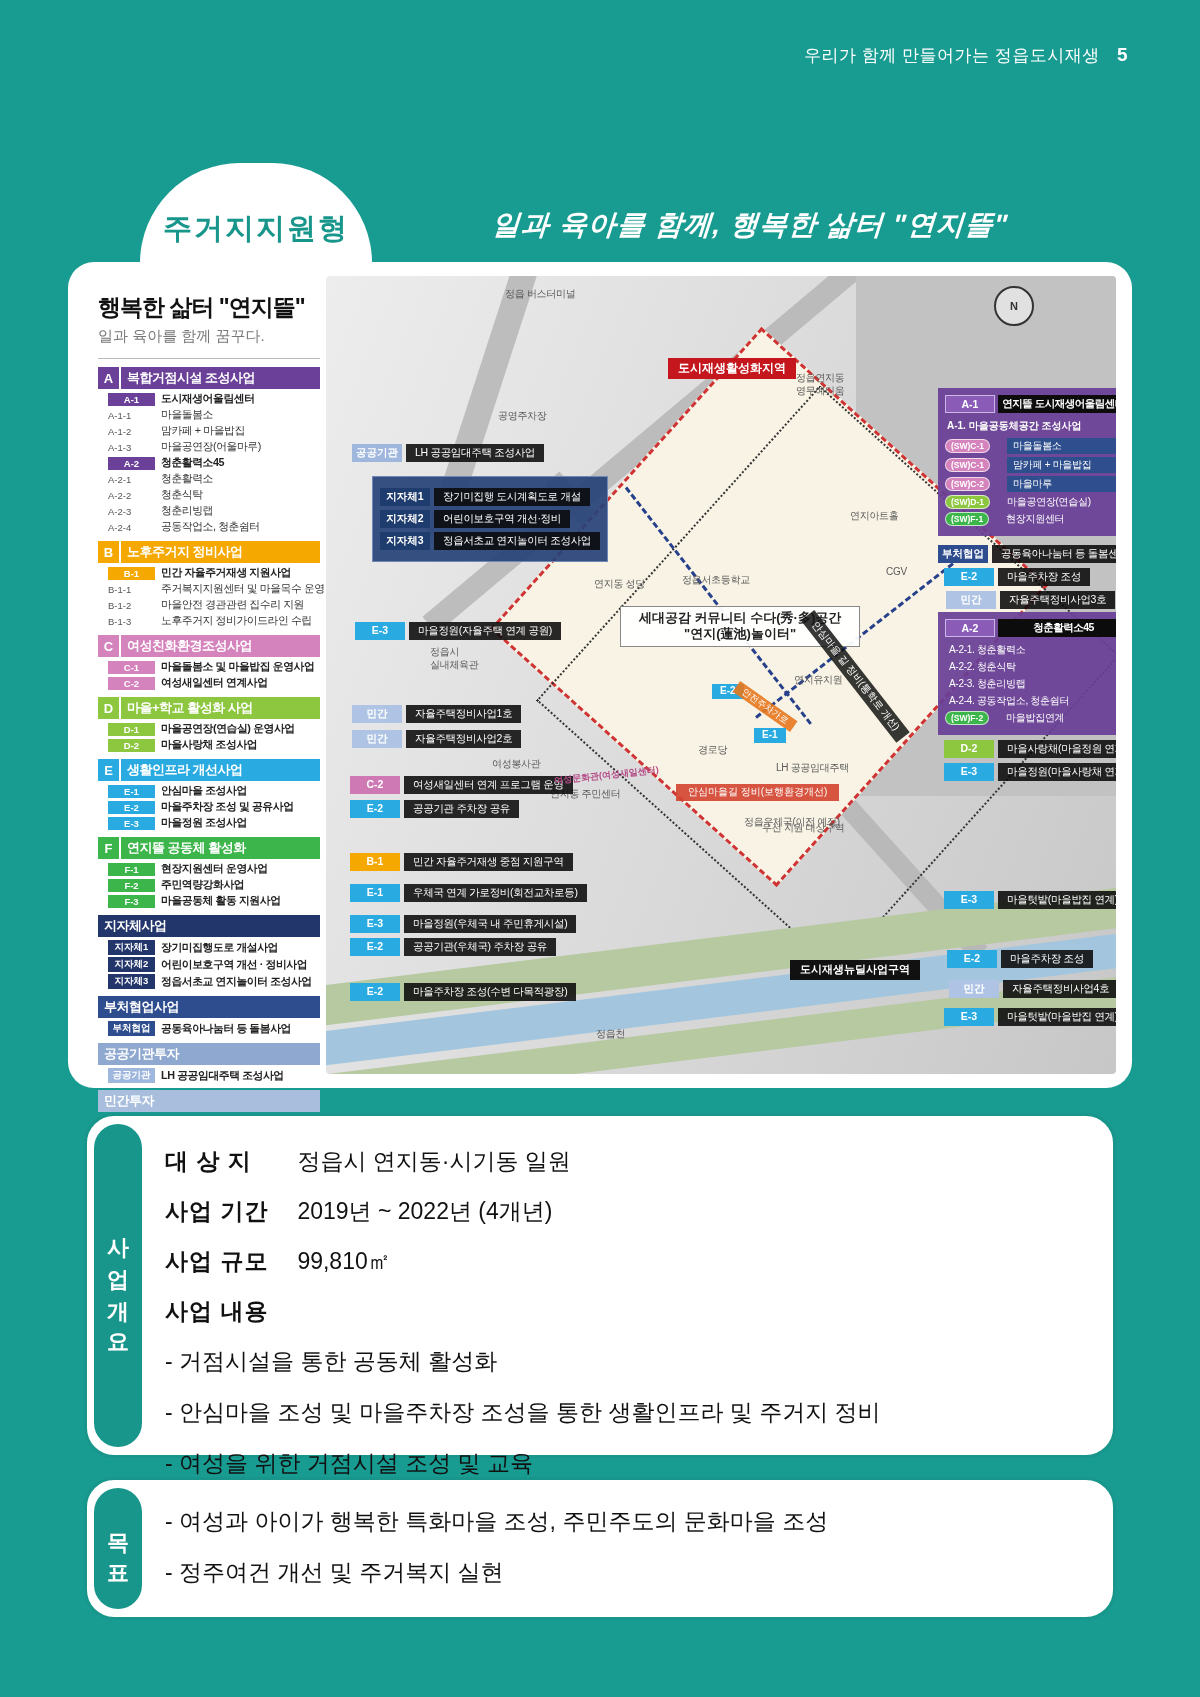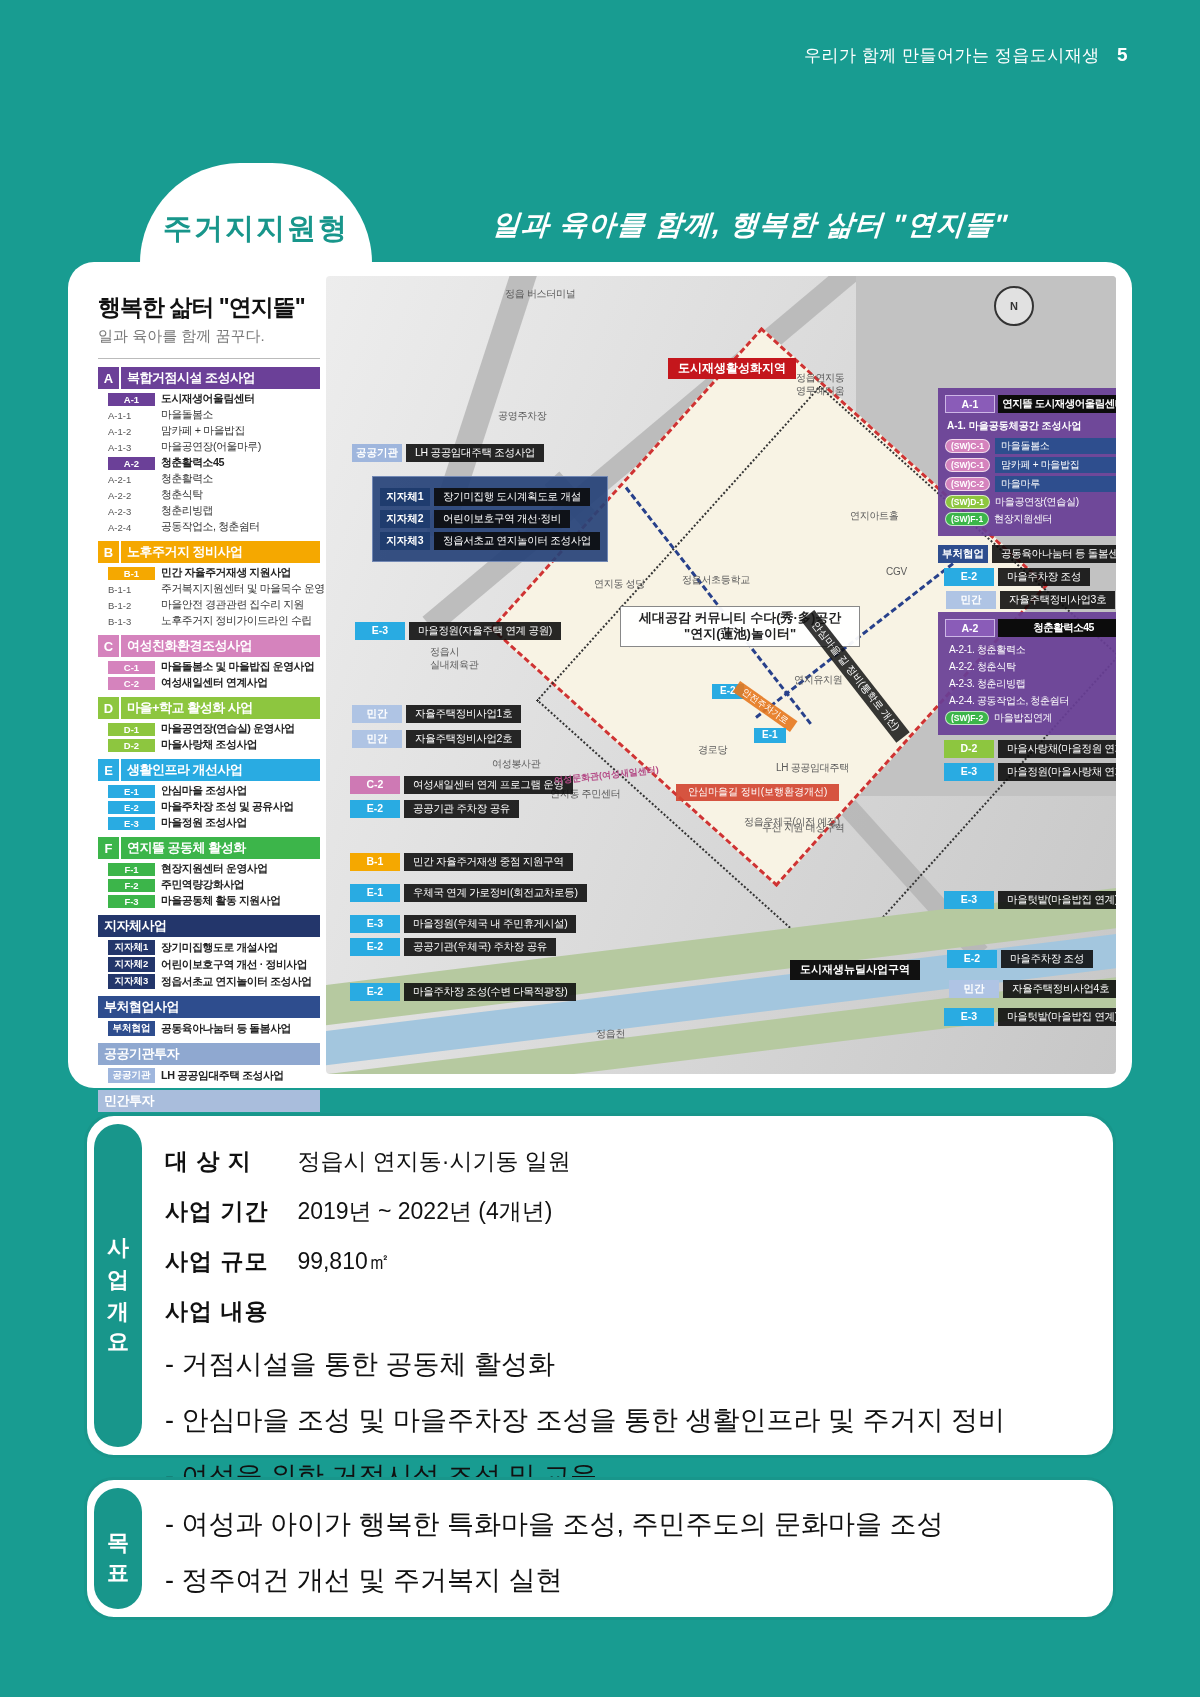--- a/index.html
+++ b/index.html
@@ -21,21 +21,21 @@
   .map-card{position:absolute;left:68px;top:262px;width:1064px;height:826px;background:#fff;border-radius:26px;}
   .info-card{position:absolute;left:84px;width:1032px;background:#fff;border:3px solid #18968B;border-radius:30px;box-sizing:border-box;}
   #overview-card{top:1113px;height:345px;}
   #goal-card{top:1477px;height:143px;}
   .side-tab{position:absolute;left:7px;top:8px;bottom:8px;width:48px;background:#18968B;border-radius:26px;
             display:flex;align-items:center;justify-content:center;}
   .side-tab span{writing-mode:vertical-lr;color:#fff;font-size:22px;font-weight:bold;letter-spacing:10px;}
   .card-body{position:absolute;left:78px;top:30px;right:30px;bottom:14px;}
   .ov-row{margin-bottom:19px;font-size:23px;color:#111;}
   .ov-row .lab{font-weight:bold;display:inline-block;min-width:112px;margin-right:14px;letter-spacing:1px;}
-  .bullet{font-size:27px;color:#111;margin-bottom:20px;}
+  .bullet{font-size:23px;color:#111;margin-bottom:20px;}
   #goal-card .card-body{top:26px;}
 
   
   .legend{position:absolute;left:30px;top:30px;width:222px;}
   .lg-title{font-size:23px;font-weight:bold;color:#111;letter-spacing:-1px;}
   .lg-sub{font-size:15px;color:#777;margin-top:4px;}
   .lg-hr{border-top:1px solid #bbb;margin:12px 0 8px 0;}
   .lg-sec{margin-bottom:7px;}
   .lg-head{display:flex;align-items:stretch;margin-bottom:3px;}
   .lg-letter{width:21px;background:var(--c);color:#fff;font-size:13px;font-weight:bold;
@@ -64,21 +64,21 @@
   .co-bar{background:rgba(10,10,10,.88);color:#fff;font-size:10.5px;padding:2px 9px;letter-spacing:-0.3px;}
   .muni{position:absolute;background:rgba(38,66,120,.92);border:1px solid #7288b4;padding:7px;z-index:5;}
   .muni .co{position:static;margin:4px 0;}
   .muni .co-chip{background:#1F3C6E;}
   .panel{position:absolute;background:rgba(104,62,150,.93);padding:7px;z-index:6;color:#fff;width:198px;box-sizing:border-box;}
   .p-head{display:flex;align-items:stretch;margin-bottom:6px;}
   .p-chip{min-width:44px;text-align:center;background:#8a5cb8;border:1px solid #cdb6e6;color:#fff;
           font-size:10.5px;font-weight:bold;padding:2px;margin-right:3px;}
   .p-bar{flex:1;background:#0c0c0c;color:#fff;font-size:10.5px;font-weight:bold;text-align:center;padding:2px;letter-spacing:-0.5px;}
   .p-sub{font-size:10px;font-weight:bold;margin:4px 0 5px 2px;}
-  .p-row{display:flex;align-items:center;margin:3px 0;}
+  .p-row{display:flex;align-items:center;margin:3px 0;gap:12px;}
   .pill{border-radius:8px;color:#fff;font-size:8.5px;font-weight:bold;padding:1px 5px;margin-right:5px;border:1px solid rgba(255,255,255,.7);}
   .p-lab{font-size:10px;letter-spacing:-0.3px;}
   .p-lab.barbg{background:rgba(35,80,140,.85);padding:1px 6px;flex:1;}
   .p-line{font-size:10px;margin:3px 0 3px 4px;letter-spacing:-0.3px;}
   .ml{position:absolute;z-index:4;white-space:pre;line-height:1.25;}
   .ml.plain{color:#5a5a5a;font-size:10px;letter-spacing:-0.3px;}
   .ml.red{background:#c4161c;color:#fff;font-size:12px;font-weight:bold;padding:3px 10px;z-index:7;}
   .ml.black{background:#111;color:#fff;font-size:11px;font-weight:bold;padding:3px 10px;z-index:7;}
   .ml.white{background:rgba(255,255,255,.95);border:1px solid #888;color:#222;font-size:13px;
             text-align:center;padding:3px 18px;font-weight:bold;z-index:6;}

